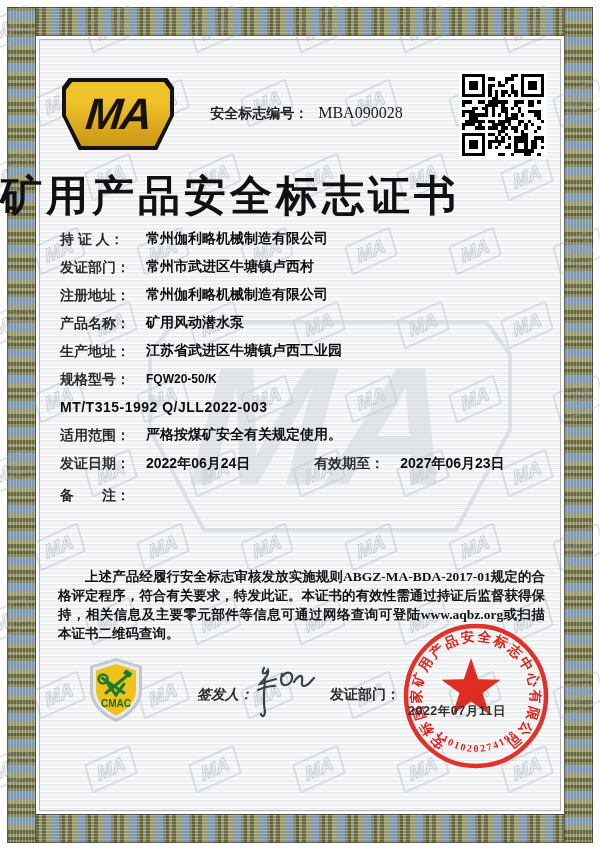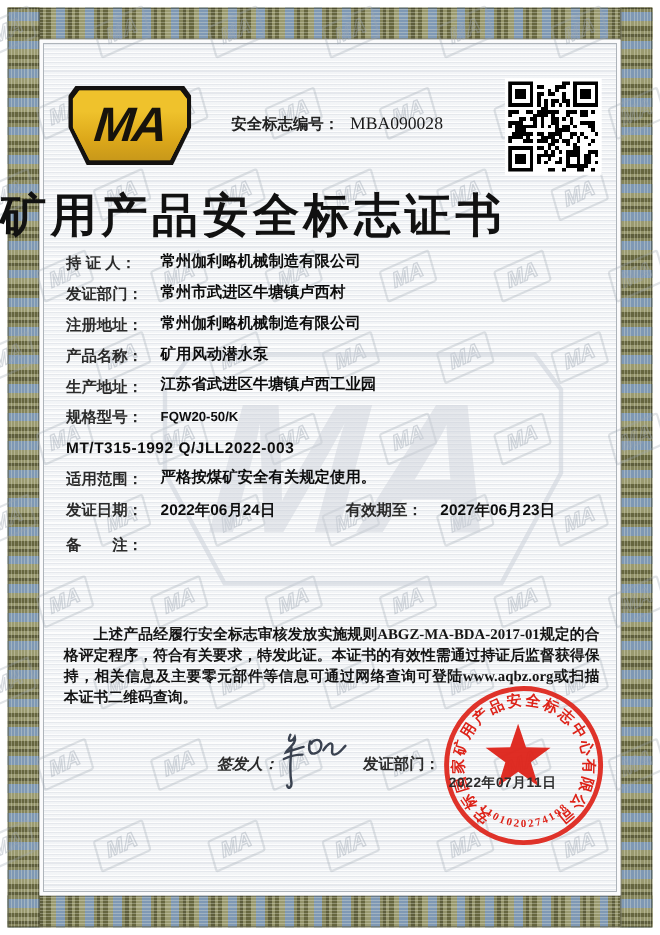--- a/index.html
+++ b/index.html
@@ -431,20 +431,35 @@
         <span class="flabel2">有效期至：</span>
         <span class="fvalue sans" style="font-size:14px">2027年06月23日</span>
       </div>
       <div class="row remark">
         <span class="flabel">备　　注：</span>
       </div>
     </div>
 
     <div class="statement">上述产品经履行安全标志审核发放实施规则ABGZ-MA-BDA-2017-01规定的合格评定程序，符合有关要求，特发此证。本证书的有效性需通过持证后监督获得保持，相关信息及主要零元部件等信息可通过网络查询可登陆www.aqbz.org或扫描本证书二维码查询。</div>
 
+    <div class="cmac">
+      <svg width="56" height="66" viewBox="0 0 56 66">
+        <path d="M28 1 L54 9 V33 C54 48 42 59 28 65 C14 59 2 48 2 33 V9 Z" fill="#c3c8cd"></path>
+        <path d="M28 4 L51 11 V33 C51 46 40 56 28 61.5 C16 56 5 46 5 33 V11 Z" fill="#e9ebec"></path>
+        <path d="M28 7 L48 13.5 V33 C48 44.5 38.5 53.5 28 58.5 C17.5 53.5 8 44.5 8 33 V13.5 Z" fill="#f0c31a"></path>
+        <g stroke="#1d7a34" stroke-width="3" stroke-linecap="round" fill="none">
+          <path d="M14 21 L36 36"></path>
+          <path d="M40 18 L18 36"></path>
+          <path d="M20 27 L28 38 L36 27"></path>
+        </g>
+        <circle cx="15" cy="22" r="4.5" fill="none" stroke="#1d7a34" stroke-width="2.5"></circle>
+        <rect x="36" y="14" width="8" height="5" rx="1" transform="rotate(35 40 16)" fill="#1d7a34"></rect>
+        <text x="28" y="50" text-anchor="middle" font-size="10" font-weight="bold" font-family="Liberation Sans, sans-serif" fill="#17692c" id="cmacText">CMAC</text>
+      </svg>
+    </div>
 
     <span class="signer-label">签发人：</span>
     <svg class="signature" width="78" height="64" viewBox="0 0 78 64">
       <g stroke="#3a4250" stroke-width="2.2" fill="none" stroke-linecap="round">
         <path d="M14 8 C10 16 16 14 18 10 C20 16 12 20 10 24 C16 22 22 20 26 19"></path>
         <path d="M15 20 C14 30 13 42 15 52 C15 56 12 58 11 54"></path>
         <path d="M8 30 C14 27 20 26 25 26"></path>
         <path d="M32 14 C30 20 31 26 36 25 C42 24 44 16 40 13 C38 12 34 13 33 16"></path>
         <path d="M44 22 C47 17 51 14 52 17 C53 20 50 26 54 26 C58 26 61 21 64 18"></path>
       </g>

